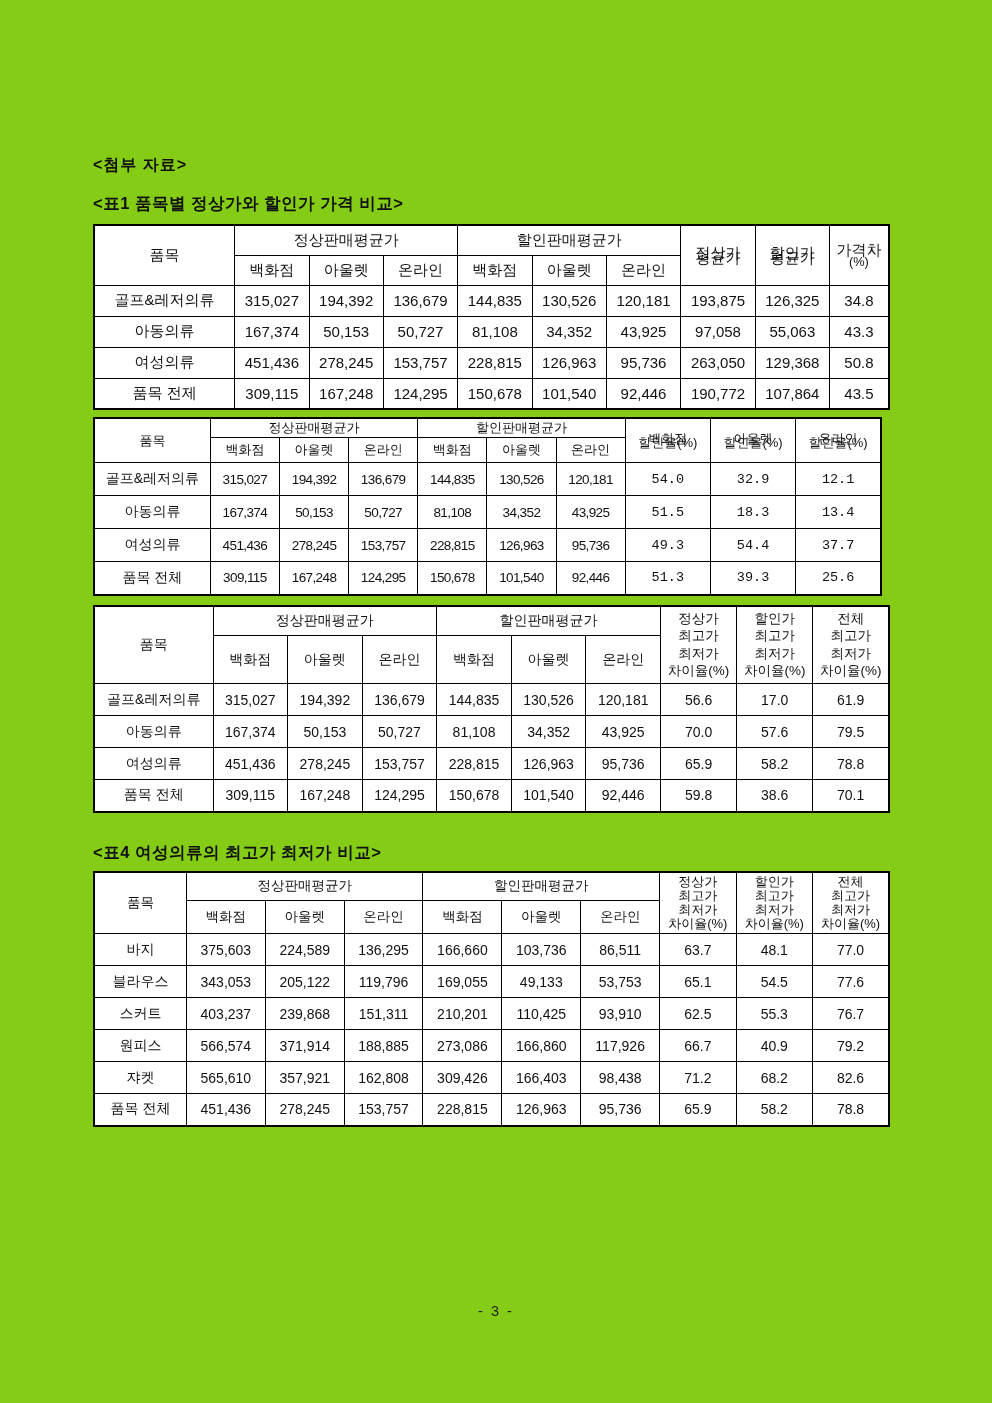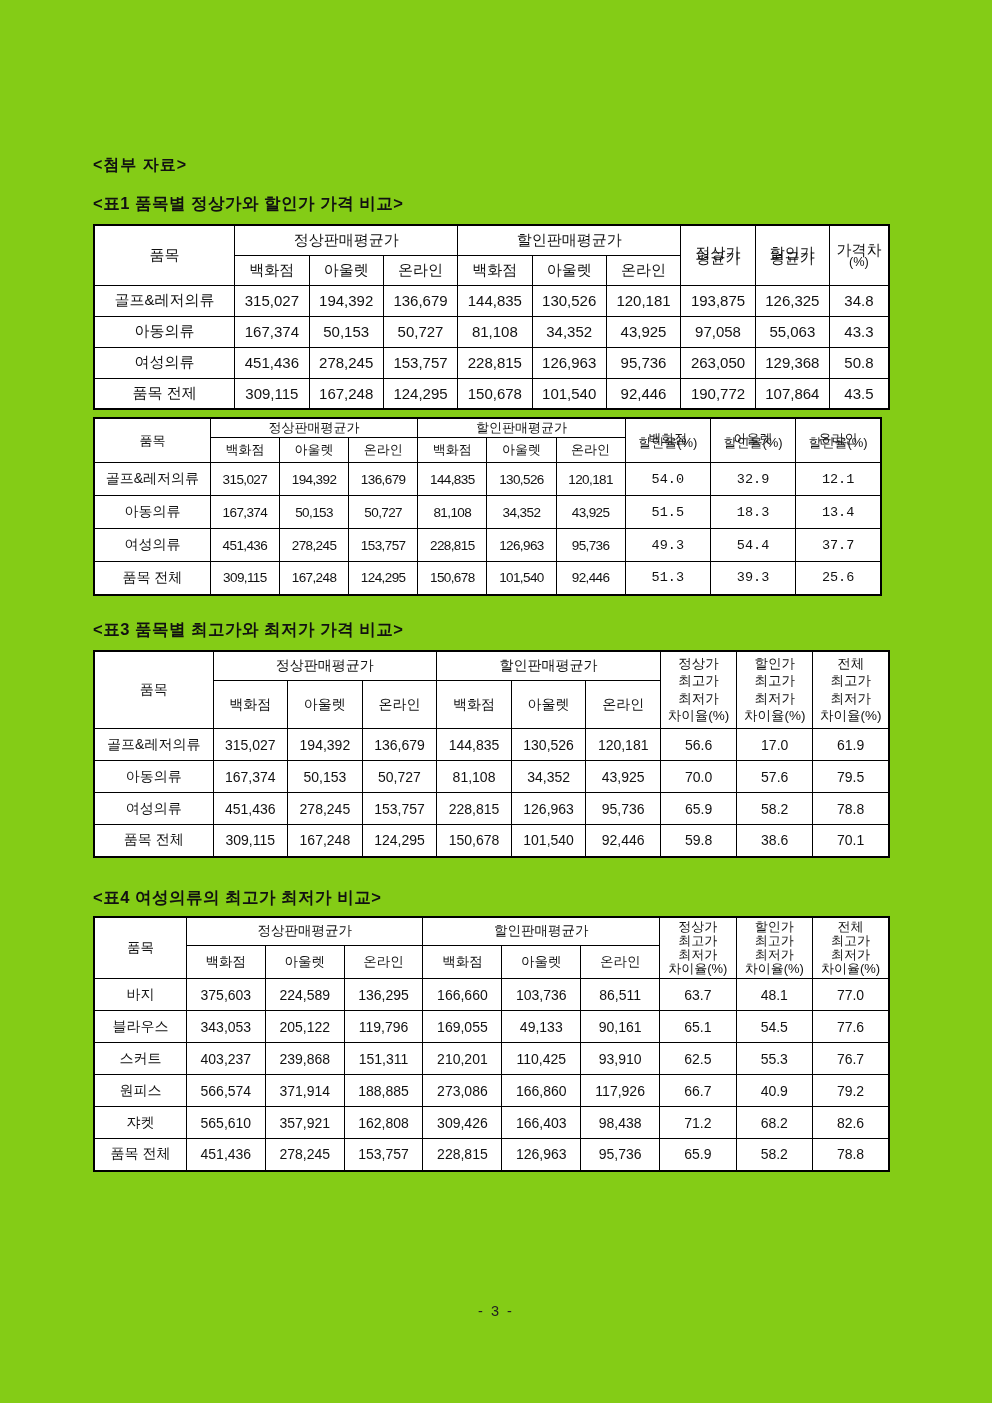--- a/index.html
+++ b/index.html
@@ -282,21 +282,20 @@
               <td class="pct">51.3</td>
               <td class="pct">39.3</td>
               <td class="pct">25.6</td>
             </tr>
           </tbody>
         </table>
       </div>
   </section>
 
   <section class="tbl-block">
-    <h2 class="tbl-title tt3">&lt;표3 품목별 최고가와 최저가 가격 비교&gt;</h2>
     <div class="tbl-host">
         <table class="doc-table t3">
           <colgroup>
             <col class="c-item">
             <col class="c-price">
             <col class="c-price">
             <col class="c-price">
             <col class="c-price">
             <col class="c-price">
             <col class="c-price">
@@ -453,21 +452,21 @@
               <td class="pct">48.1</td>
               <td class="pct">77.0</td>
             </tr>
             <tr>
               <th>블라우스</th>
               <td class="price">343,053</td>
               <td class="price">205,122</td>
               <td class="price">119,796</td>
               <td class="price">169,055</td>
               <td class="price">49,133</td>
-              <td class="price">90,161</td>
+              <td class="price">53,753</td>
               <td class="pct">65.1</td>
               <td class="pct">54.5</td>
               <td class="pct">77.6</td>
             </tr>
             <tr>
               <th>스커트</th>
               <td class="price">403,237</td>
               <td class="price">239,868</td>
               <td class="price">151,311</td>
               <td class="price">210,201</td>

